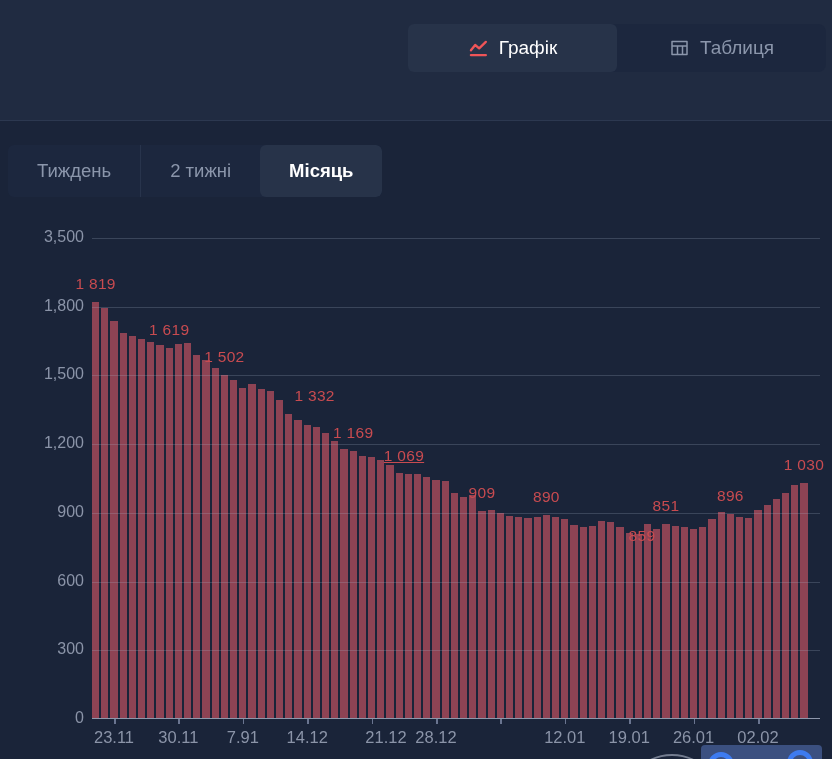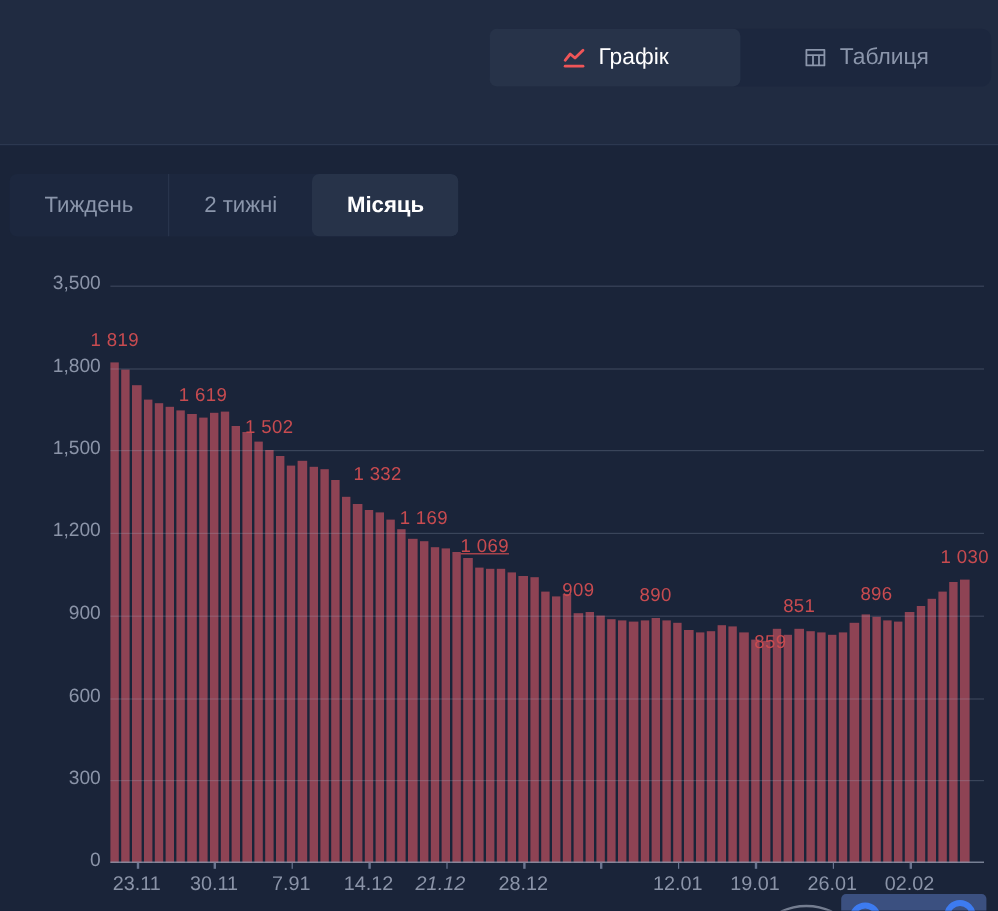--- a/index.html
+++ b/index.html
@@ -188,21 +188,21 @@
       <div class="axis-line" style="top: 718px;"></div>
       <div class="xtick-mark" style="left: 114px; top: 719px;"></div>
       <div class="xtick-label" style="left: 82px; top: 728px;">23.11</div>
       <div class="xtick-mark" style="left: 178.4px; top: 719px;"></div>
       <div class="xtick-label" style="left: 146.4px; top: 728px;">30.11</div>
       <div class="xtick-mark" style="left: 242.8px; top: 719px;"></div>
       <div class="xtick-label" style="left: 210.8px; top: 728px;">7.91</div>
       <div class="xtick-mark" style="left: 307.2px; top: 719px;"></div>
       <div class="xtick-label" style="left: 275.2px; top: 728px;">14.12</div>
       <div class="xtick-mark" style="left: 371.6px; top: 719px;"></div>
-      <div class="xtick-label" style="left: 335px; top: 728px; font-style: italic;">21.12</div>
+      <div class="xtick-label" style="left: 354px; top: 728px;">21.12</div>
       <div class="xtick-mark" style="left: 436px; top: 719px;"></div>
       <div class="xtick-label" style="left: 404px; top: 728px;">28.12</div>
       <div class="xtick-mark" style="left: 500.4px; top: 719px;"></div>
       <div class="xtick-label" style="left: 468.4px; top: 761px;">05.01</div>
       <div class="xtick-mark" style="left: 564.8px; top: 719px;"></div>
       <div class="xtick-label" style="left: 532.8px; top: 728px;">12.01</div>
       <div class="xtick-mark" style="left: 629.2px; top: 719px;"></div>
       <div class="xtick-label" style="left: 597.2px; top: 728px;">19.01</div>
       <div class="xtick-mark" style="left: 693.6px; top: 719px;"></div>
       <div class="xtick-label" style="left: 661.6px; top: 728px;">26.01</div>

